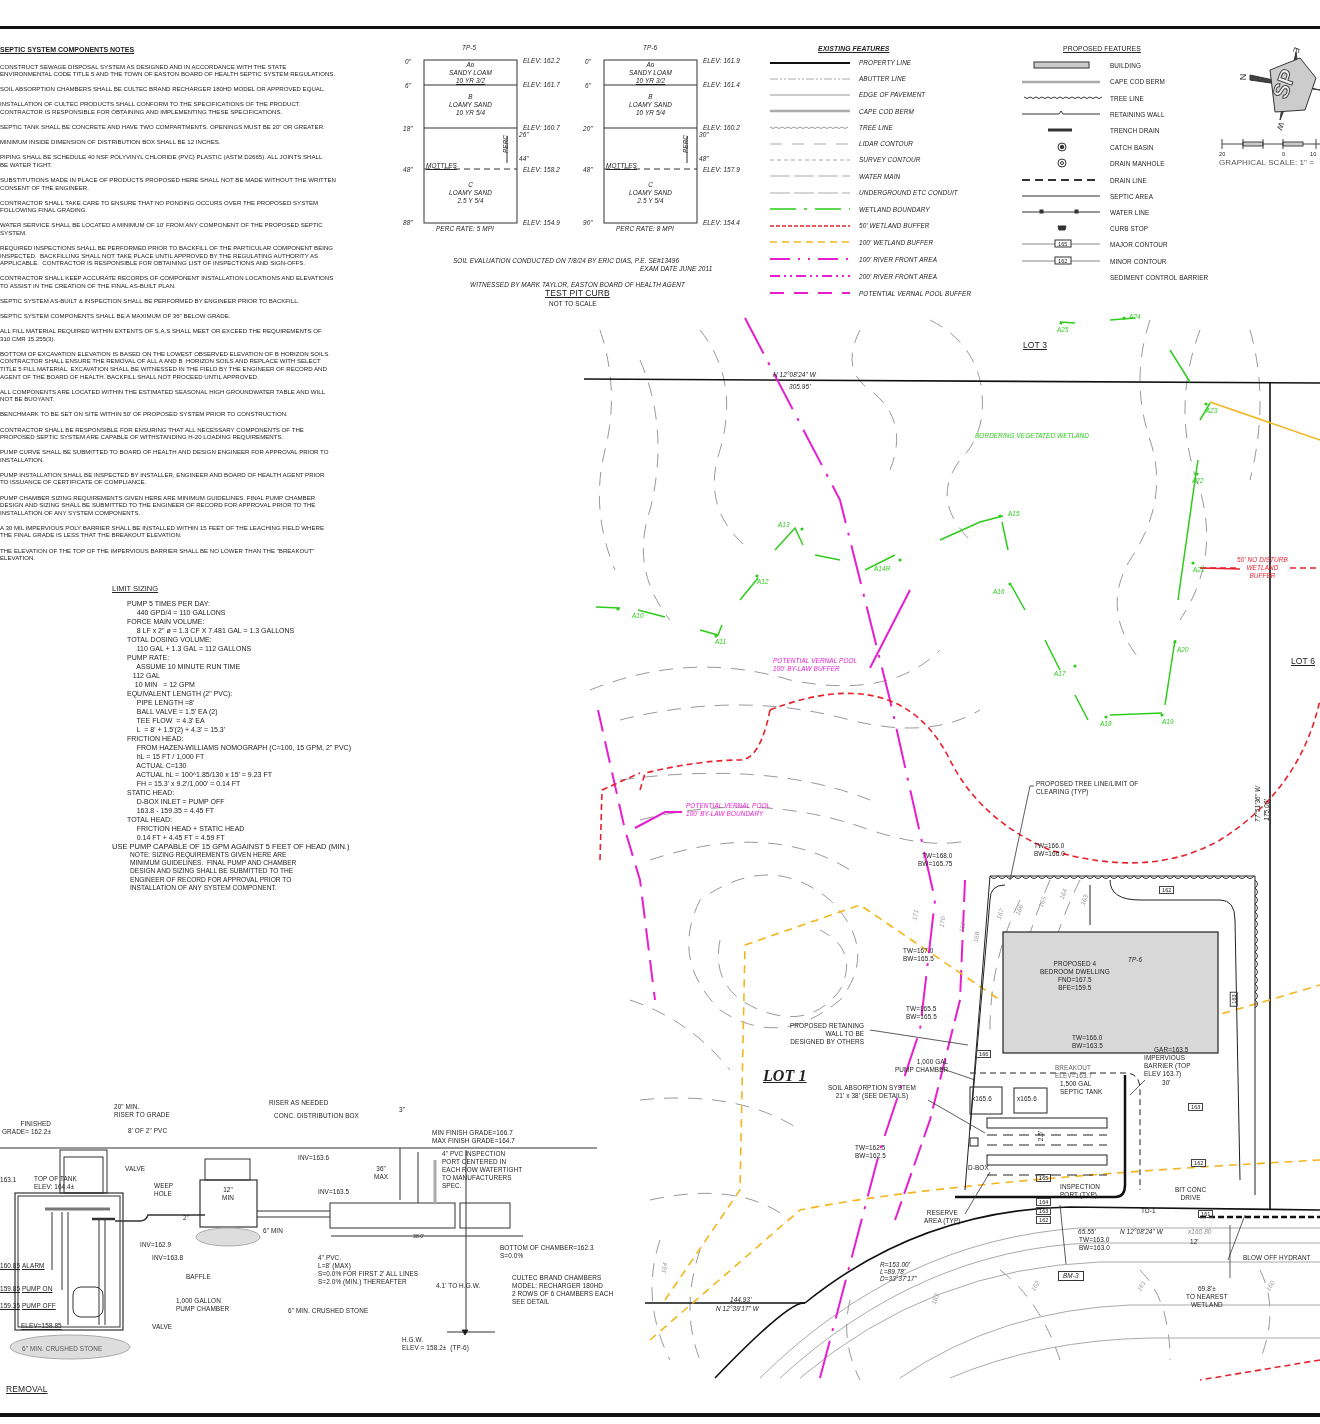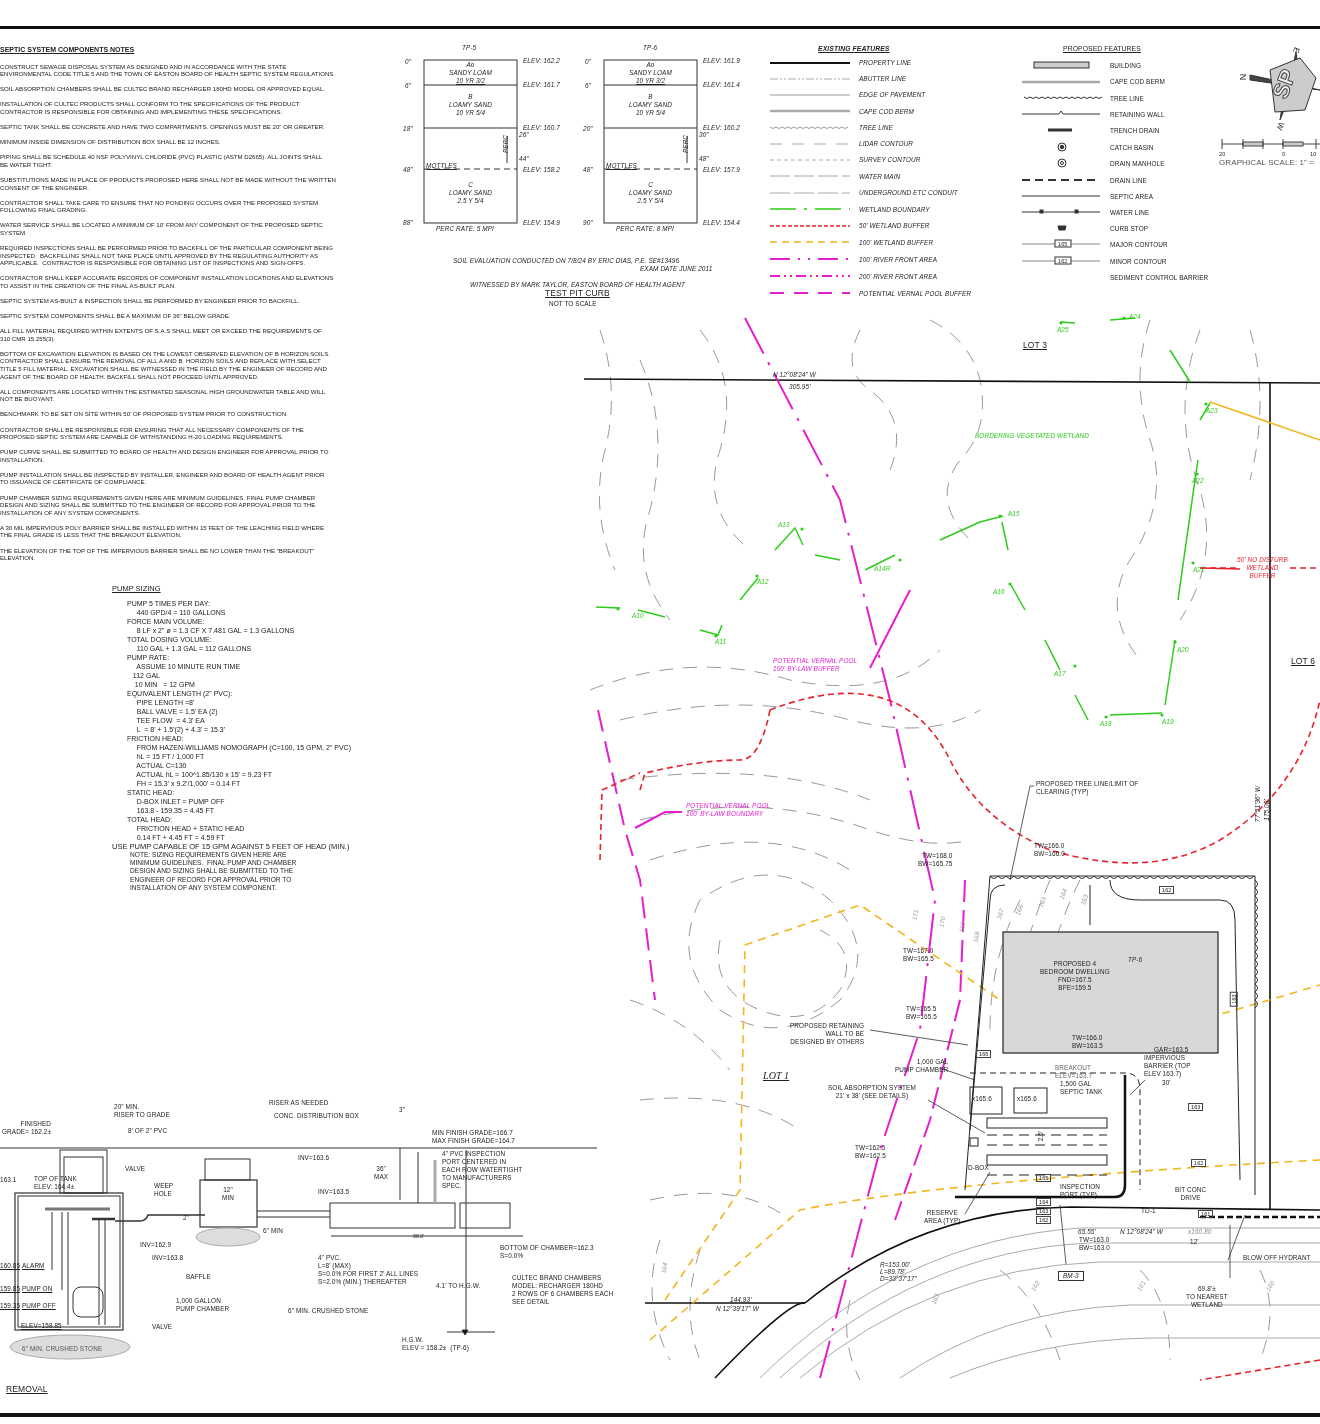--- a/index.html
+++ b/index.html
@@ -67,21 +67,21 @@
   <div class="note">PUMP CHAMBER SIZING REQUIREMENTS GIVEN HERE ARE MINIMUM GUIDELINES. FINAL PUMP CHAMBER
 DESIGN AND SIZING SHALL BE SUBMITTED TO THE ENGINEER OF RECORD FOR APPROVAL PRIOR TO THE
 INSTALLATION OF ANY SYSTEM COMPONENTS.</div>
   <div class="note">A 30 MIL IMPERVIOUS POLY BARRIER SHALL BE INSTALLED WITHIN 15 FEET OF THE LEACHING FIELD WHERE
 THE FINAL GRADE IS LESS THAT THE BREAKOUT ELEVATION.</div>
   <div class="note">THE ELEVATION OF THE TOP OF THE IMPERVIOUS BARRIER SHALL BE NO LOWER THAN THE "BREAKOUT"
 ELEVATION.</div>
 </div>
 
 <div class="pump">
-  <div class="blk u" style="font-size:7.5px;margin-bottom:6px;">PUMP SIZING</div>
+  <div class="blk u" style="font-size:7.5px;margin-bottom:6px;">LIMIT SIZING</div>
   <div style="padding-left:15px;">
     <div class="blk">PUMP 5 TIMES PER DAY:
      440 GPD/4 = 110 GALLONS</div>
     <div class="blk">FORCE MAIN VOLUME:
      8 LF x 2" ø = 1.3 CF X 7.481 GAL = 1.3 GALLONS</div>
     <div class="blk">TOTAL DOSING VOLUME:
      110 GAL + 1.3 GAL = 112 GALLONS</div>
     <div class="blk">PUMP RATE:
      ASSUME 10 MINUTE RUN TIME</div>
     <div class="blk">   112 GAL
@@ -439,21 +439,21 @@
         <circle cx="1193" cy="563" r="1.6"></circle>
       <circle cx="1197" cy="474" r="1.6"></circle>
         <circle cx="1206" cy="404" r="1.6"></circle>
         <circle cx="1124" cy="318" r="1.6"></circle>
         <circle cx="1061" cy="323" r="1.6"></circle>
     </g>
   </svg>
 
   <div class="t u" style="left:1023px;top:340px;font-size:8.5px;line-height:10px;">LOT 3</div>
   <div class="t u" style="left:1291px;top:656px;font-size:8.5px;line-height:10px;">LOT 6</div>
-  <div class="t u i" style="left:763px;top:1070px;font-size:10px;line-height:12px;font-family:'Liberation Serif',serif;">LOT 1</div>
+  <div class="t u i" style="left:763px;top:1070px;font-size:16px;line-height:12px;font-family:'Liberation Serif',serif;font-weight:bold;">LOT 1</div>
 
   <div class="t i" style="left:773px;top:371px;">N 12°08'24" W</div>
   <div class="t i" style="left:789px;top:383px;">305.95'</div>
   <div class="t i" style="left:730px;top:1296px;">144.93'</div>
   <div class="t i" style="left:716px;top:1305px;">N 12°39'17" W</div>
   <div class="t i" style="left:1078px;top:1228px;">65.55'</div>
   <div class="t i" style="left:1120px;top:1228px;">N 12°08'24" W</div>
   <div class="t i" style="left:1240px;top:800px;transform:rotate(-90deg);">77°51'36" W</div>
   <div class="t i" style="left:1256px;top:806px;transform:rotate(-90deg);">175.00'</div>
   <div class="t i" style="left:880px;top:1261px;">R=153.00'</div>

